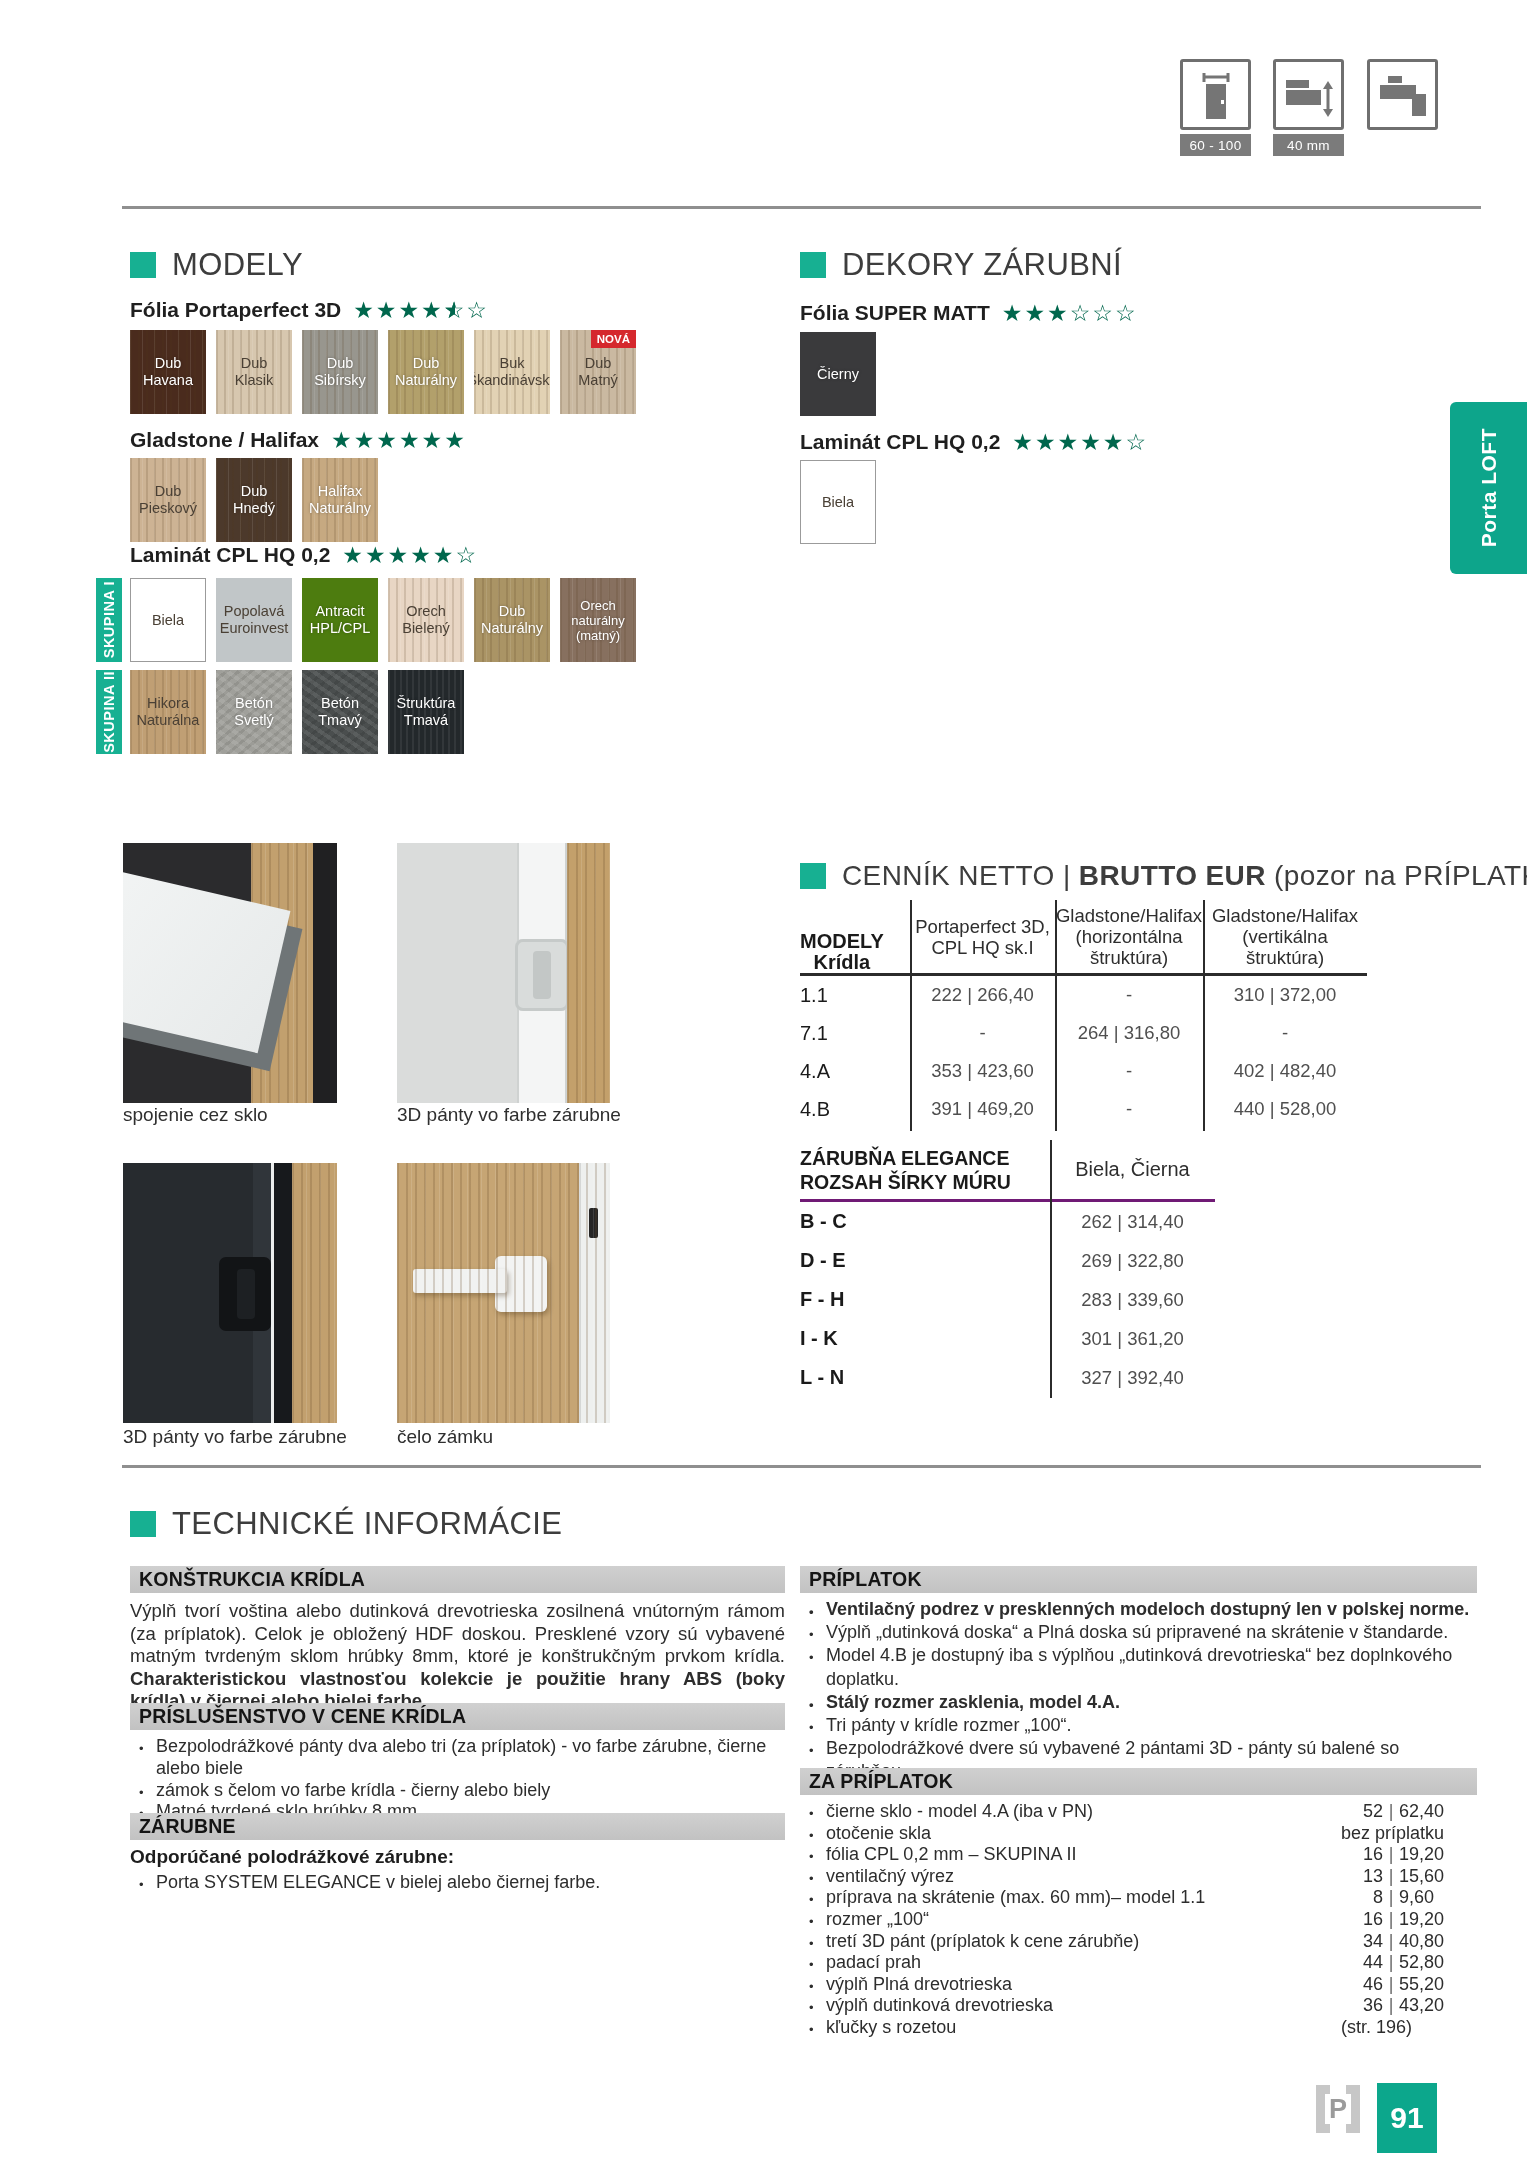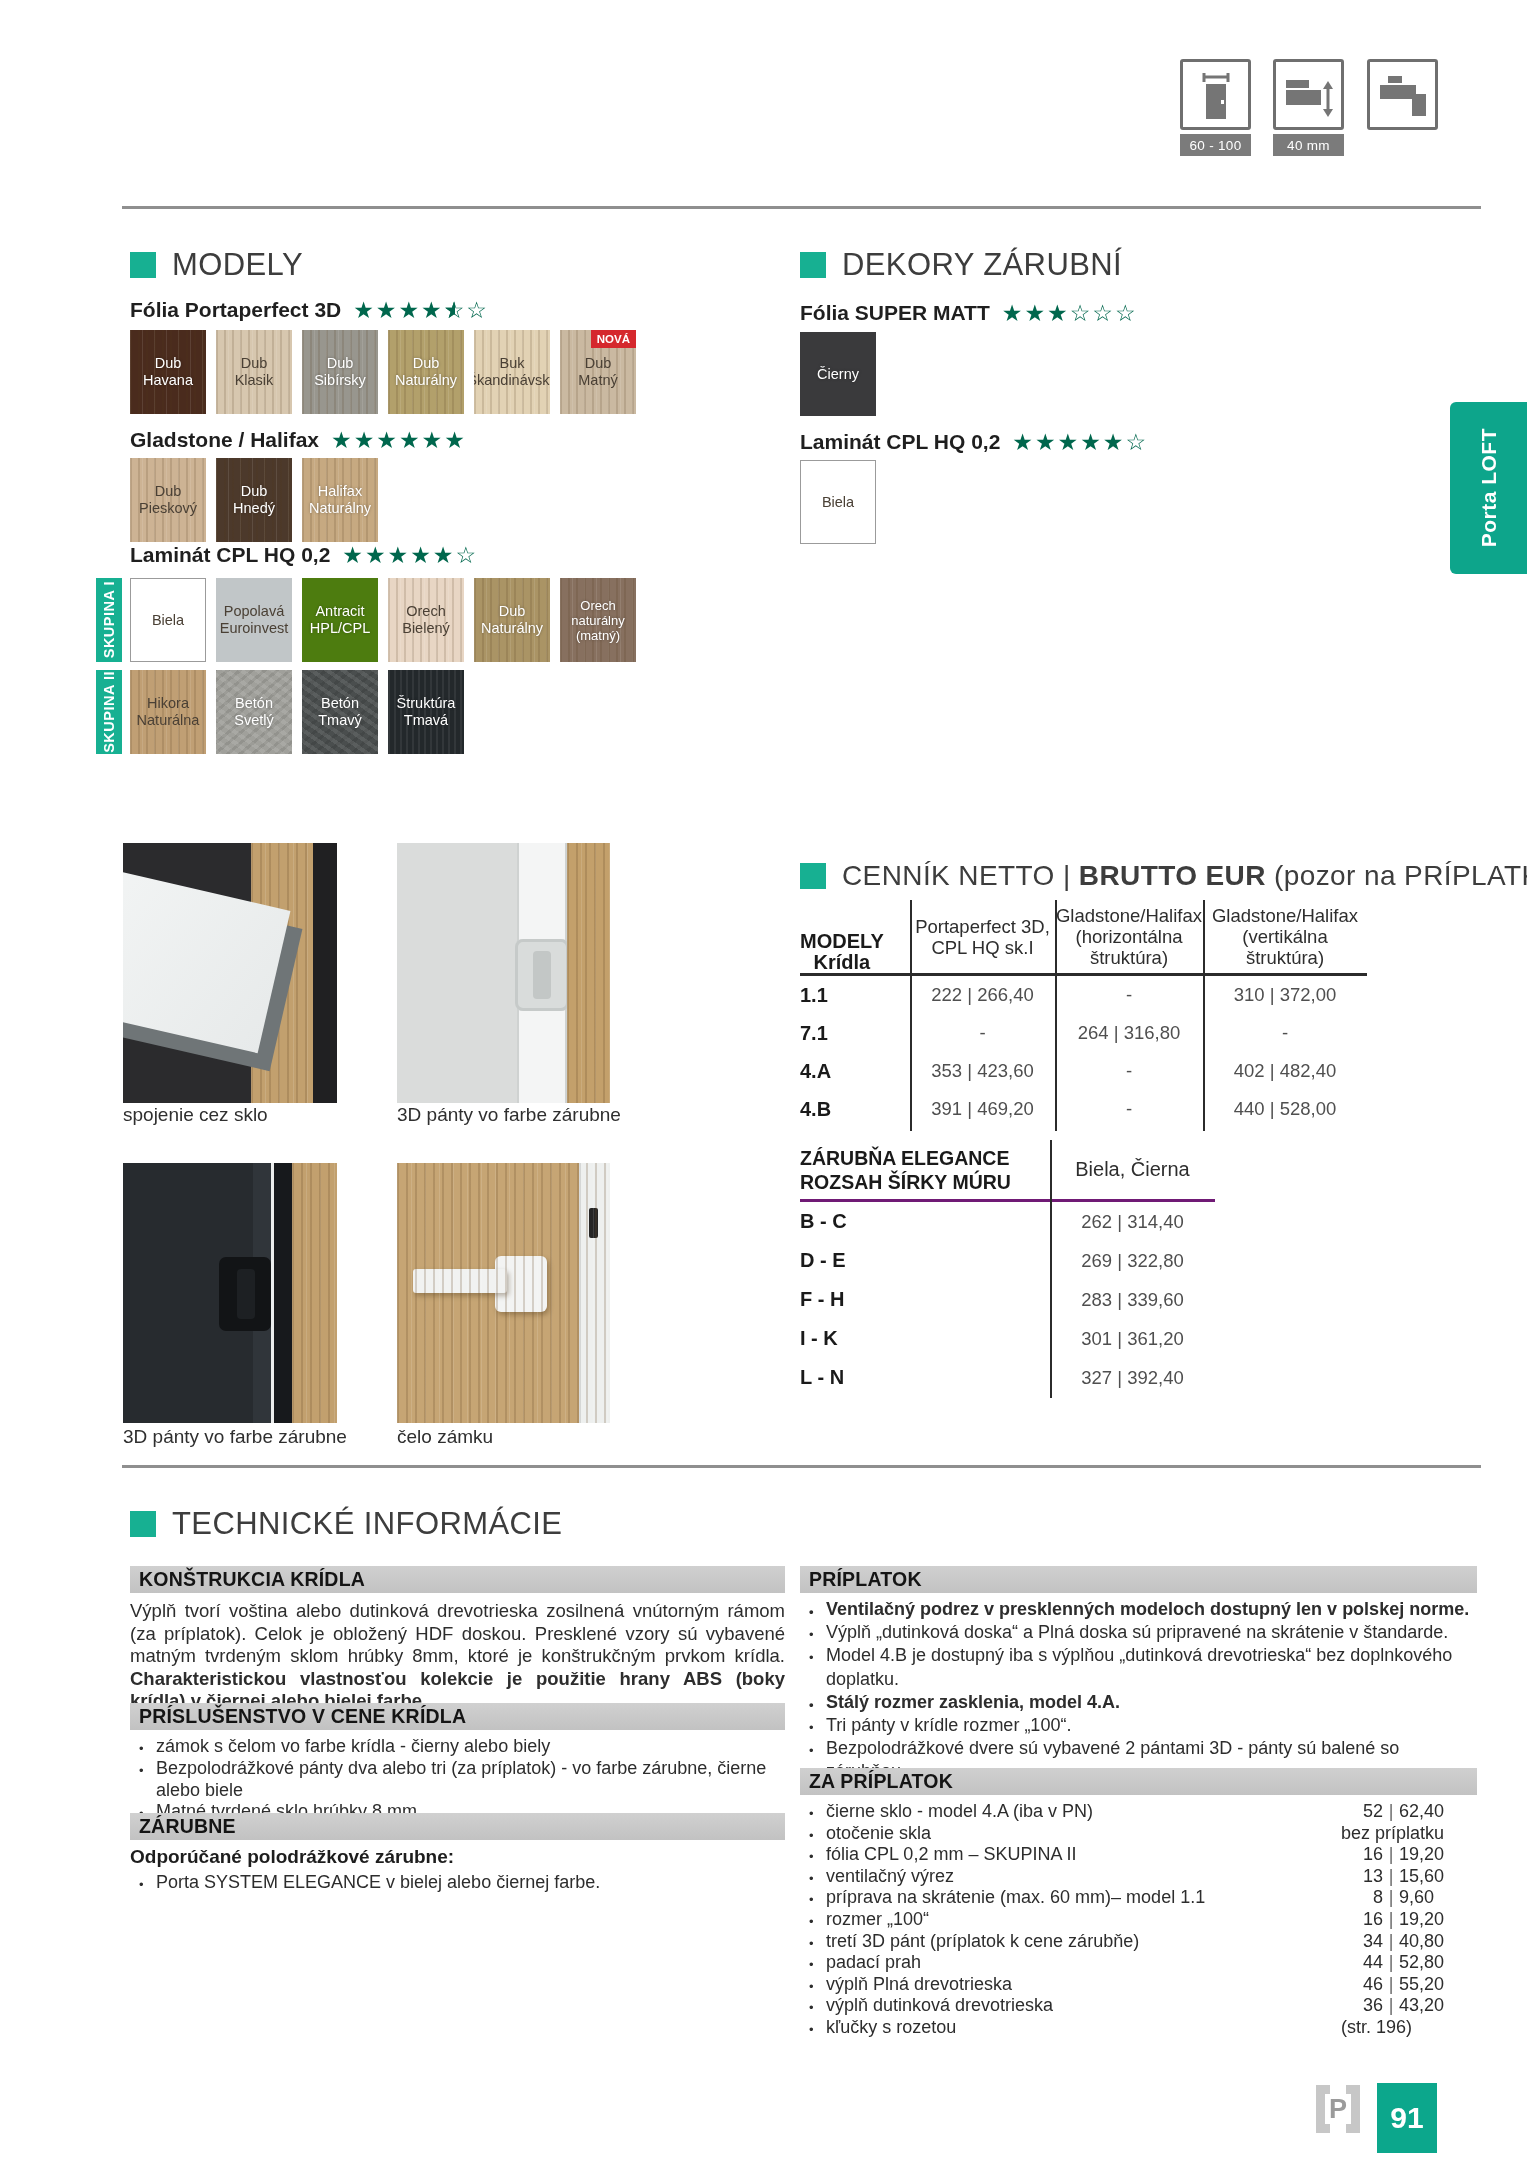--- a/index.html
+++ b/index.html
@@ -36,21 +36,21 @@
   
   .photo{position:absolute;overflow:hidden;background:#ddd}
   .pp{position:absolute}
   .grain::after{content:"";position:absolute;inset:0;background:repeating-linear-gradient(90deg,rgba(101,72,38,.22) 0 2px,transparent 2px 9px),repeating-linear-gradient(90deg,rgba(255,255,255,.12) 0 1px,transparent 1px 14px)}
   .caption{position:absolute;font-size:19px;color:#2f2f2f;white-space:nowrap}
   .cennik-table{position:absolute;left:800px;top:900px;width:567px;height:231px}
   .ct-head{display:grid;grid-template-columns:110px 145px 148px 164px;height:76px;border-bottom:3px solid #2b2b2b}
   .ct-hcell{display:flex;flex-direction:column;justify-content:center;align-items:center;text-align:center;font-size:18.5px;line-height:21px;white-space:pre-line;color:#2e2e2e}
   .ct-hcell:first-child{align-items:flex-start;justify-content:flex-end;font-weight:bold;font-size:20px;color:#1a1a1a}
   .ct-row{display:grid;grid-template-columns:110px 145px 148px 164px;height:38px;align-items:center}
-  .ct-model{font-weight:bold;font-size:20px;color:#1a1a1a}
+  .ct-model{font-weight:normal;font-size:20px;color:#1a1a1a}
   .ct-val{text-align:center;font-size:18.5px;color:#4f4f4f}
   .ct-vline{position:absolute;top:0;bottom:0;width:2px;background:#2b2b2b}
   
   .zt{position:absolute;left:800px;top:1140px;width:415px;height:258px}
   .zt-head{display:grid;grid-template-columns:250px 165px;height:62px;border-bottom:3px solid #701a75}
   .zt-h1{font-weight:bold;font-size:19.5px;line-height:24px;white-space:pre-line;display:flex;flex-direction:column;justify-content:center;color:#1a1a1a}
   .zt-h2{display:flex;align-items:center;justify-content:center;font-size:20px;color:#2e2e2e}
   .zt-row{display:grid;grid-template-columns:250px 165px;height:39px;align-items:center}
   .zt-range{font-weight:bold;font-size:20px;color:#1a1a1a}
   .zt-val{text-align:center;font-size:18.5px;color:#4f4f4f}
@@ -410,22 +410,22 @@
   <div class="sec-head" style="left:130px;top:1506px">
     <div class="sec-sq"></div>
     <div class="sec-title">TECHNICKÉ INFORMÁCIE</div>
   </div>
 
   <div class="bar" style="left:130px;top:1566px;width:655px">KONŠTRUKCIA KRÍDLA</div>
   <div class="para" style="left:130px;top:1600px;width:655px"><span>Výplň tvorí voština alebo dutinková drevotrieska zosilnená vnútorným rámom (za príplatok). Celok je obložený HDF doskou. Presklené vzory sú vybavené matným tvrdeným sklom hrúbky 8mm, ktoré je konštrukčným prvkom krídla. </span><b>Charakteristickou vlastnosťou kolekcie je použitie hrany ABS (boky krídla) v čiernej alebo bielej farbe.</b></div>
 
   <div class="bar" style="left:130px;top:1703px;width:655px">PRÍSLUŠENSTVO V CENE KRÍDLA</div>
   <ul class="blist" style="left:130px;top:1736px;width:660px">
+      <li>Bezpolodrážkové pánty dva alebo tri (za príplatok) - vo farbe zárubne, čierne alebo biele</li>
       <li>zámok s čelom vo farbe krídla - čierny alebo biely</li>
-      <li>Bezpolodrážkové pánty dva alebo tri (za príplatok) - vo farbe zárubne, čierne alebo biele</li>
       <li>Matné tvrdené sklo hrúbky 8 mm</li>
     </ul>
 
   <div class="bar" style="left:130px;top:1813px;width:655px">ZÁRUBNE</div>
   <div class="lead" style="left:130px;top:1846px">Odporúčané polodrážkové zárubne:</div>
   <ul class="blist" style="left:130px;top:1872px;width:660px">
       <li>Porta SYSTEM ELEGANCE v bielej alebo čiernej farbe.</li>
     </ul>
 
   <div class="bar" style="left:800px;top:1566px;width:677px">PRÍPLATOK</div>

